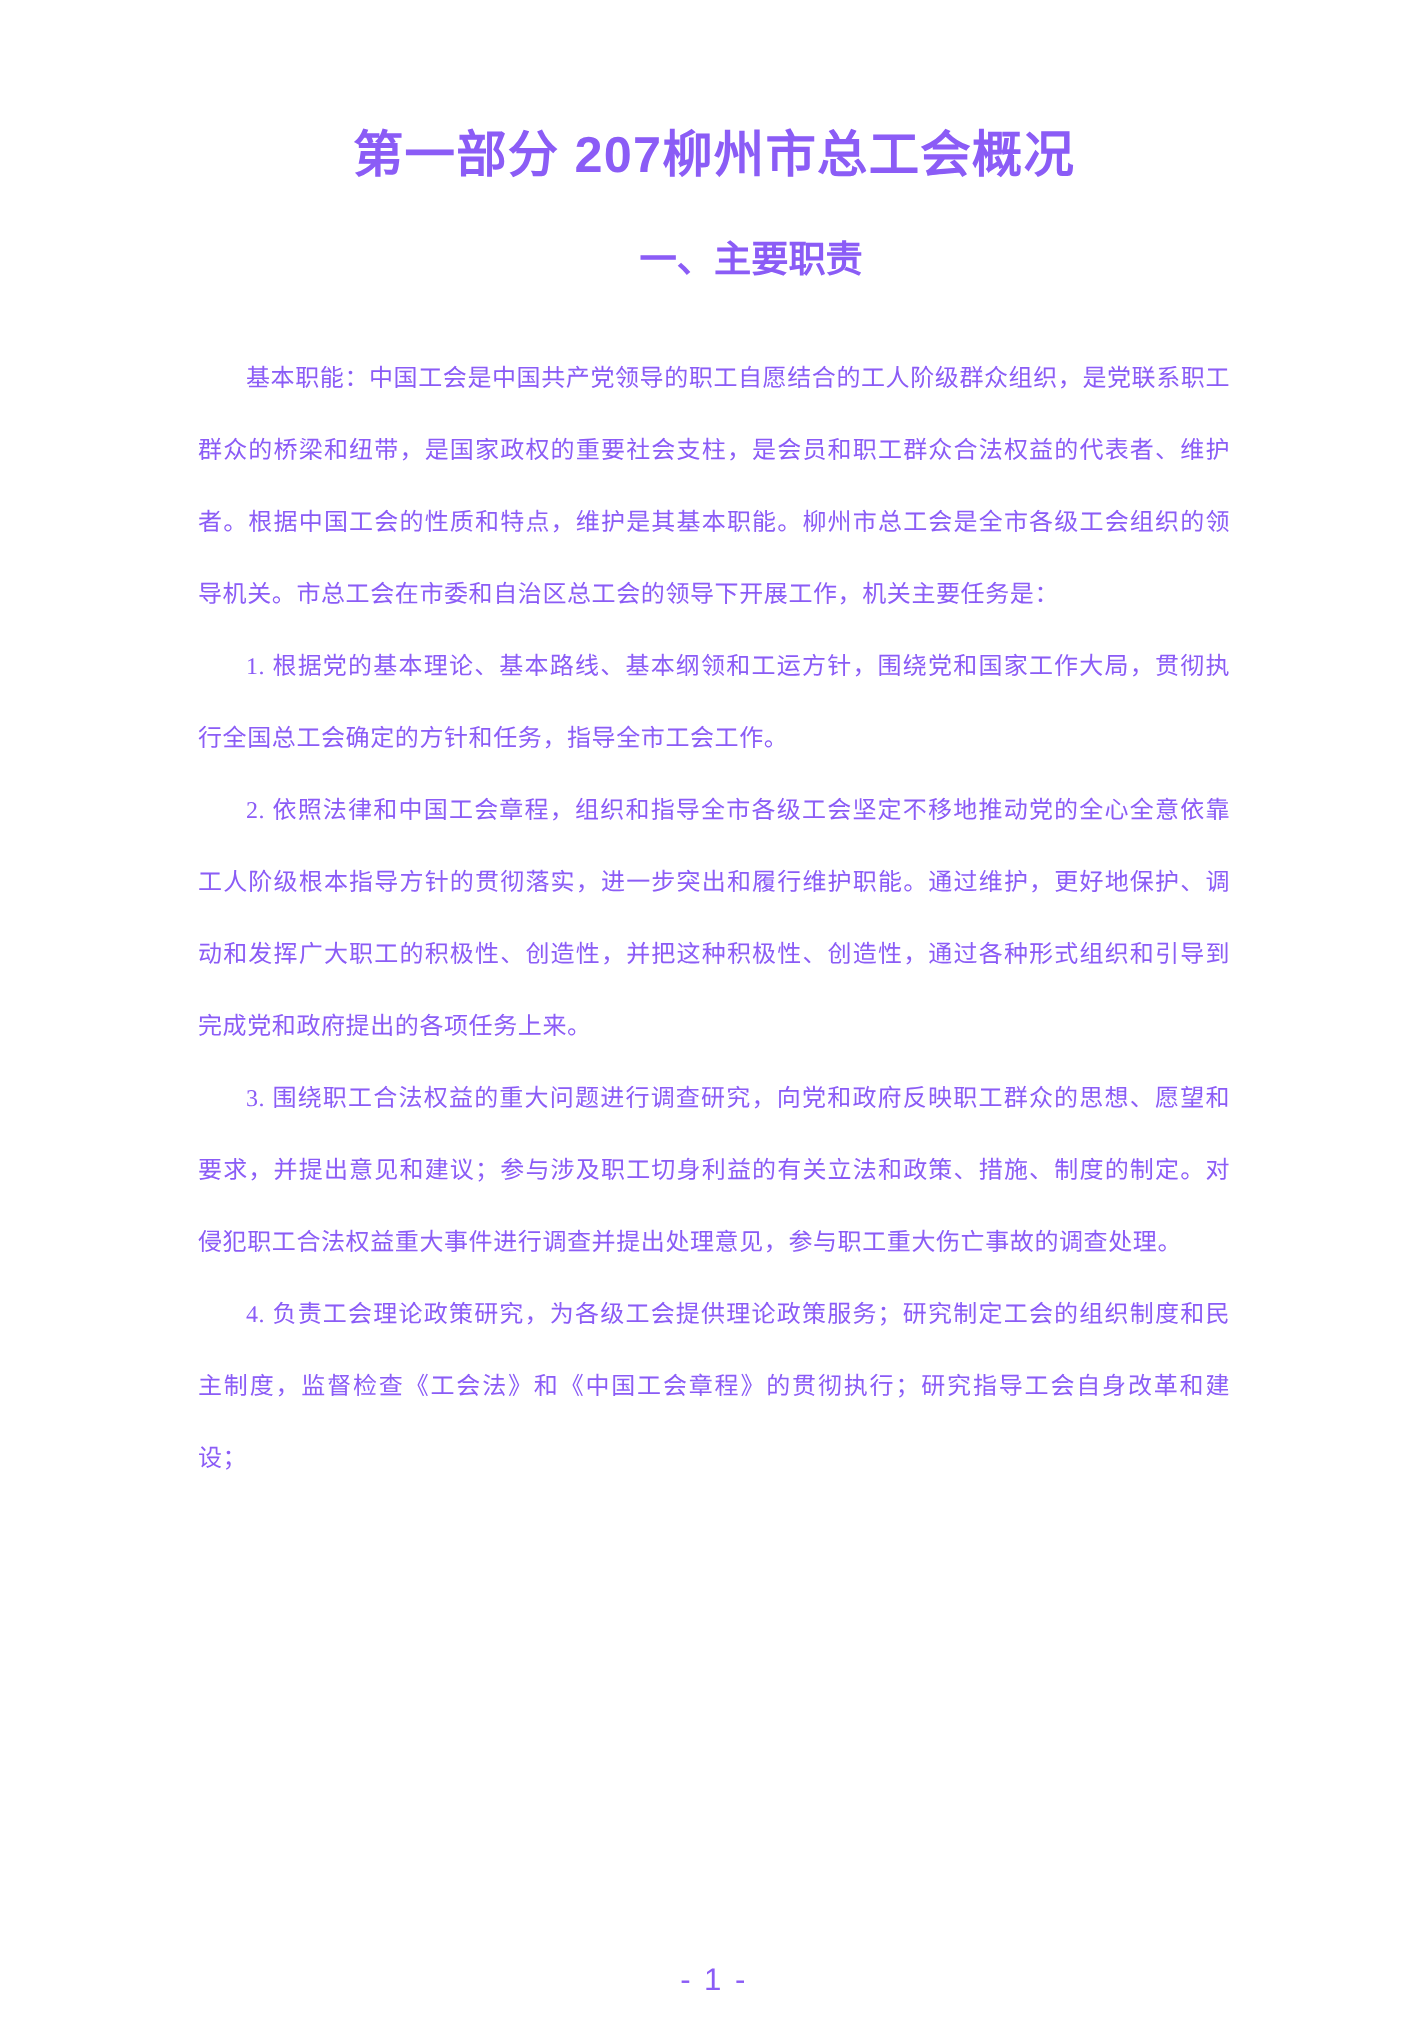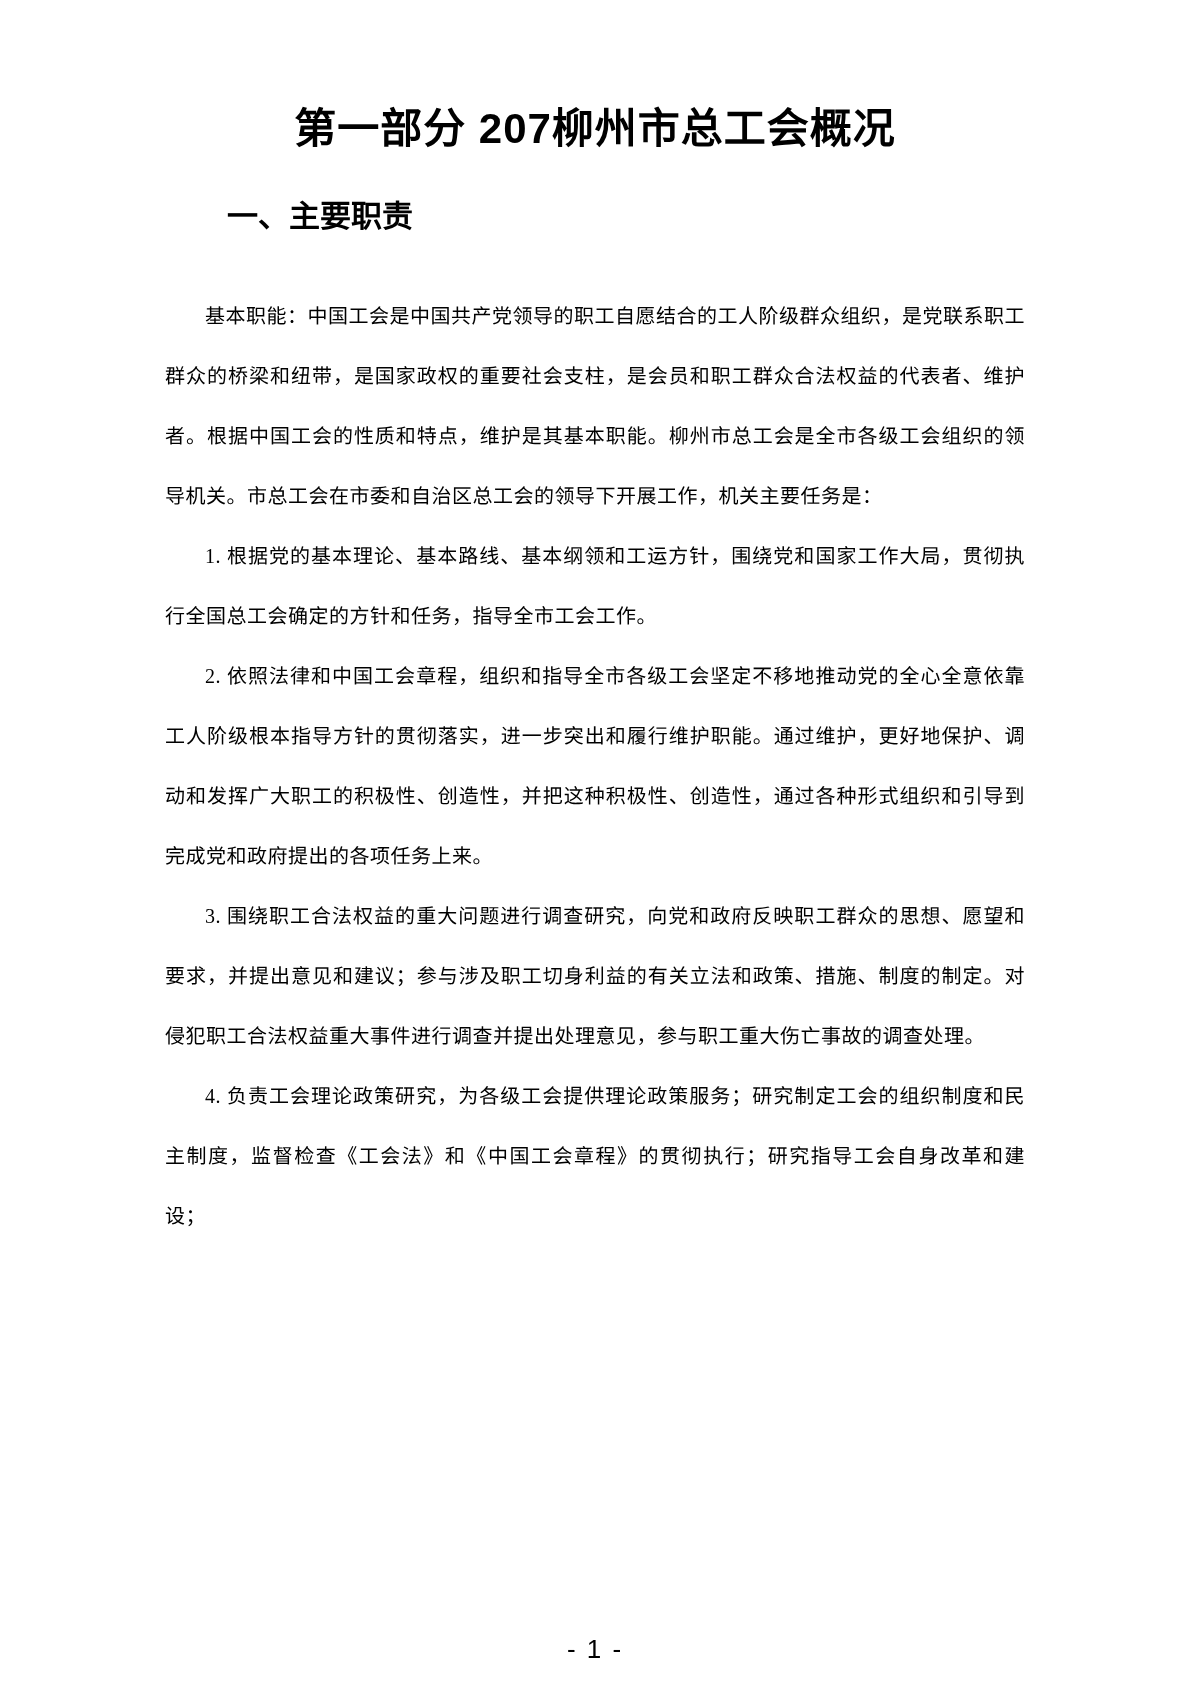--- a/index.html
+++ b/index.html
@@ -6,21 +6,21 @@
     margin: 0;
     padding: 0;
     background: #ffffff;
   }
   .page {
     position: relative;
     width: 1190px;
     height: 1683px;
     margin: 0 auto;
     background: #ffffff;
-    color: #000000;
+    color: #8b5cf6;
     box-sizing: border-box;
     padding: 0 165px;
     overflow: hidden;
     font-family: "Liberation Serif", "DejaVu Serif", serif;
   }
   .doc-title {
     margin: 0;
     padding-top: 100px;
     font-family: "Liberation Sans", "DejaVu Sans", sans-serif;
     font-weight: 700;
@@ -30,21 +30,21 @@
     letter-spacing: 1px;
     white-space: nowrap;
   }
   .section-heading {
     margin: 38px 0 0 0;
     font-family: "Liberation Sans", "DejaVu Sans", sans-serif;
     font-weight: 700;
     font-size: 31px;
     line-height: 43px;
     text-indent: 2em;
-    text-align: left;
+    text-align: center;
   }
   .doc-body {
     margin-top: 48px;
     font-size: 20px;
     line-height: 60px;
     text-align: justify;
     text-justify: inter-character;
     letter-spacing: 0.5px;
   }
   .doc-body p {

